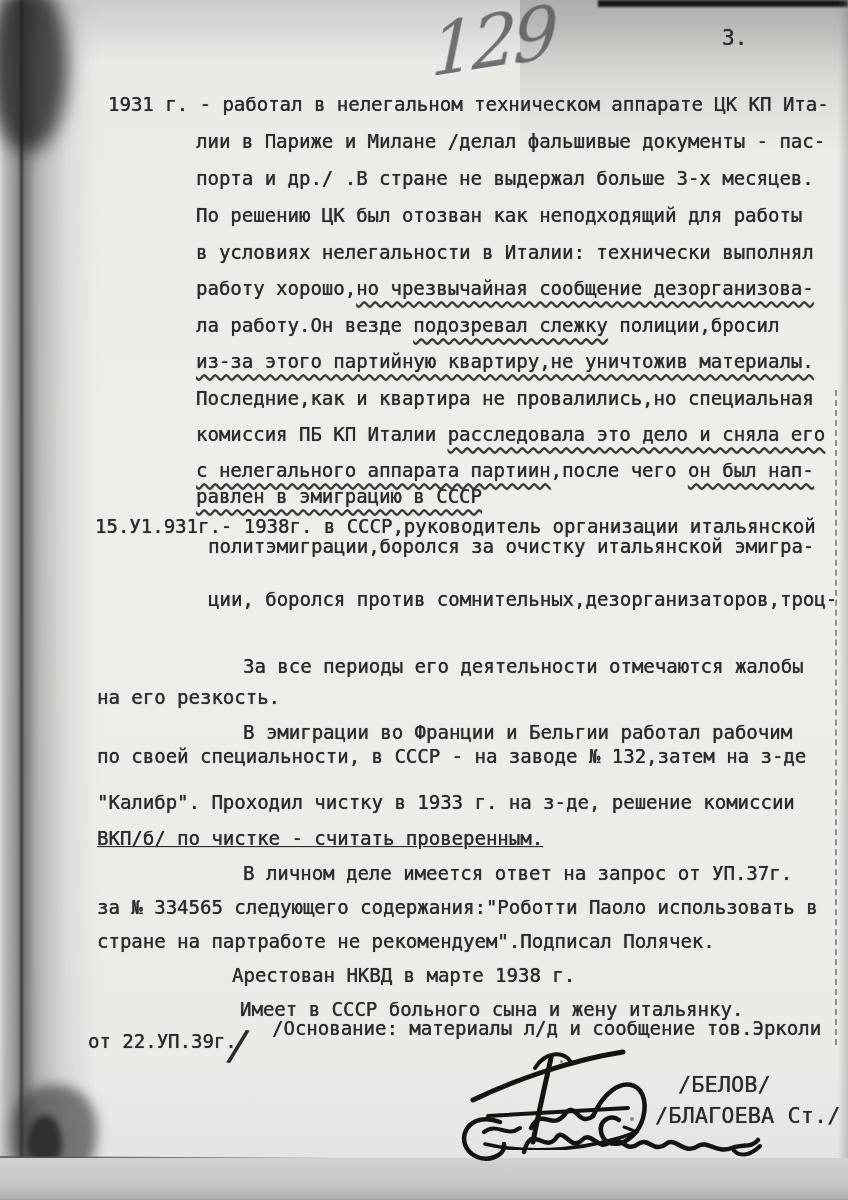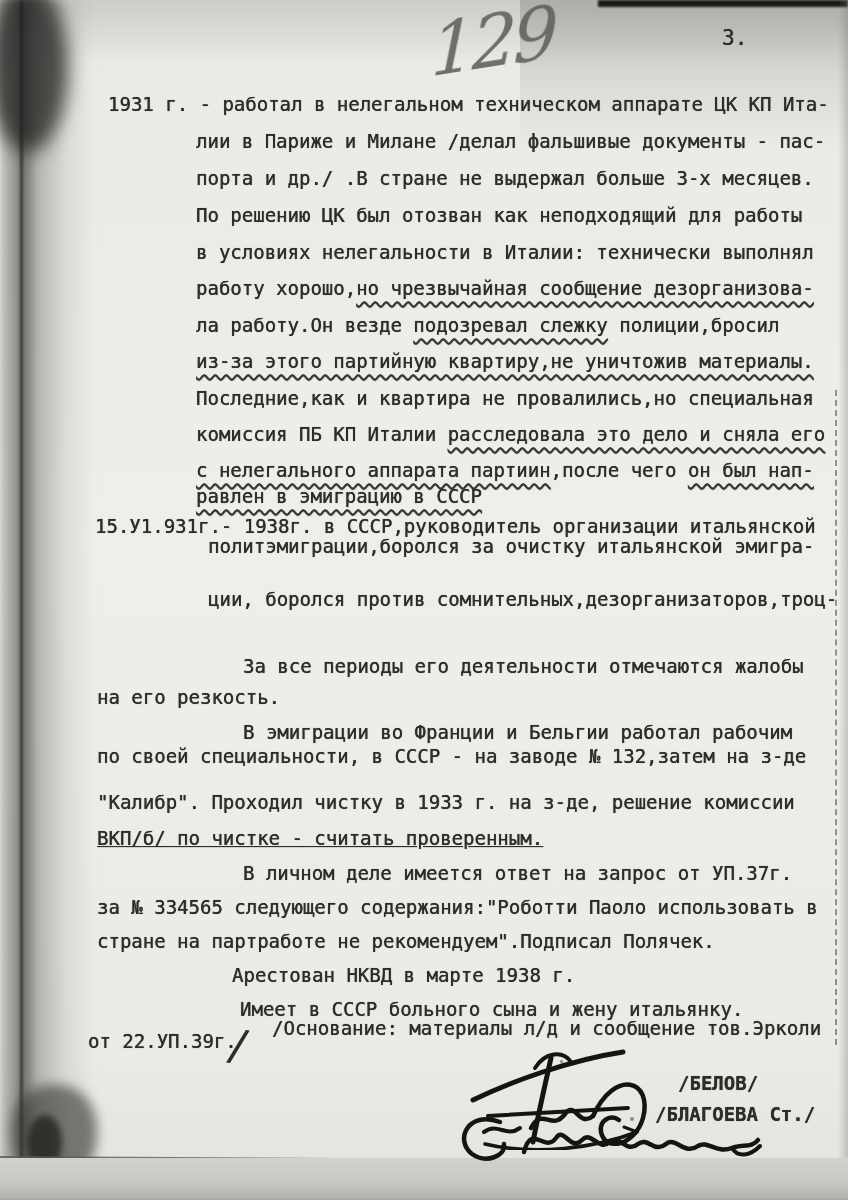--- a/index.html
+++ b/index.html
@@ -49,22 +49,22 @@
     position:absolute;left:430px;top:0px;font-family:"DejaVu Serif",serif;font-style:italic;
     font-size:72px;color:rgba(96,95,92,0.88);transform:rotate(-9deg) skewX(-10deg);
     letter-spacing:-4px;filter:blur(0.4px);
   }
   .typed-pageno{position:absolute;left:722px;top:26px;font-size:21px;}
   .closing-slash{position:absolute;left:226px;top:1026px;font-size:42px;line-height:40px;
     transform:rotate(6deg);color:#2e2c29;}
   
   .sig{position:absolute;}
   .sig path{fill:none;stroke:#15140f;stroke-linecap:round;stroke-linejoin:round;}
-  .sig-label{position:absolute;font-size:19px;white-space:pre;color:#2e2c29;
-    text-shadow:0 0 0.7px rgba(46,44,41,0.9);font-weight:bold;}
+  .sig-label{position:absolute;font-size:22px;white-space:pre;color:#2e2c29;
+    text-shadow:0 0 0.7px rgba(46,44,41,0.9);}
   .speck{position:absolute;width:4px;height:4px;border-radius:50%;background:rgba(60,59,56,0.55);}
 </style>
 </head>
 <body>
 
 <div id="scan">
 
   <div class="wash-top"></div>
   <div class="wash-top-right"></div>
   <div class="edge-top-black"></div>

